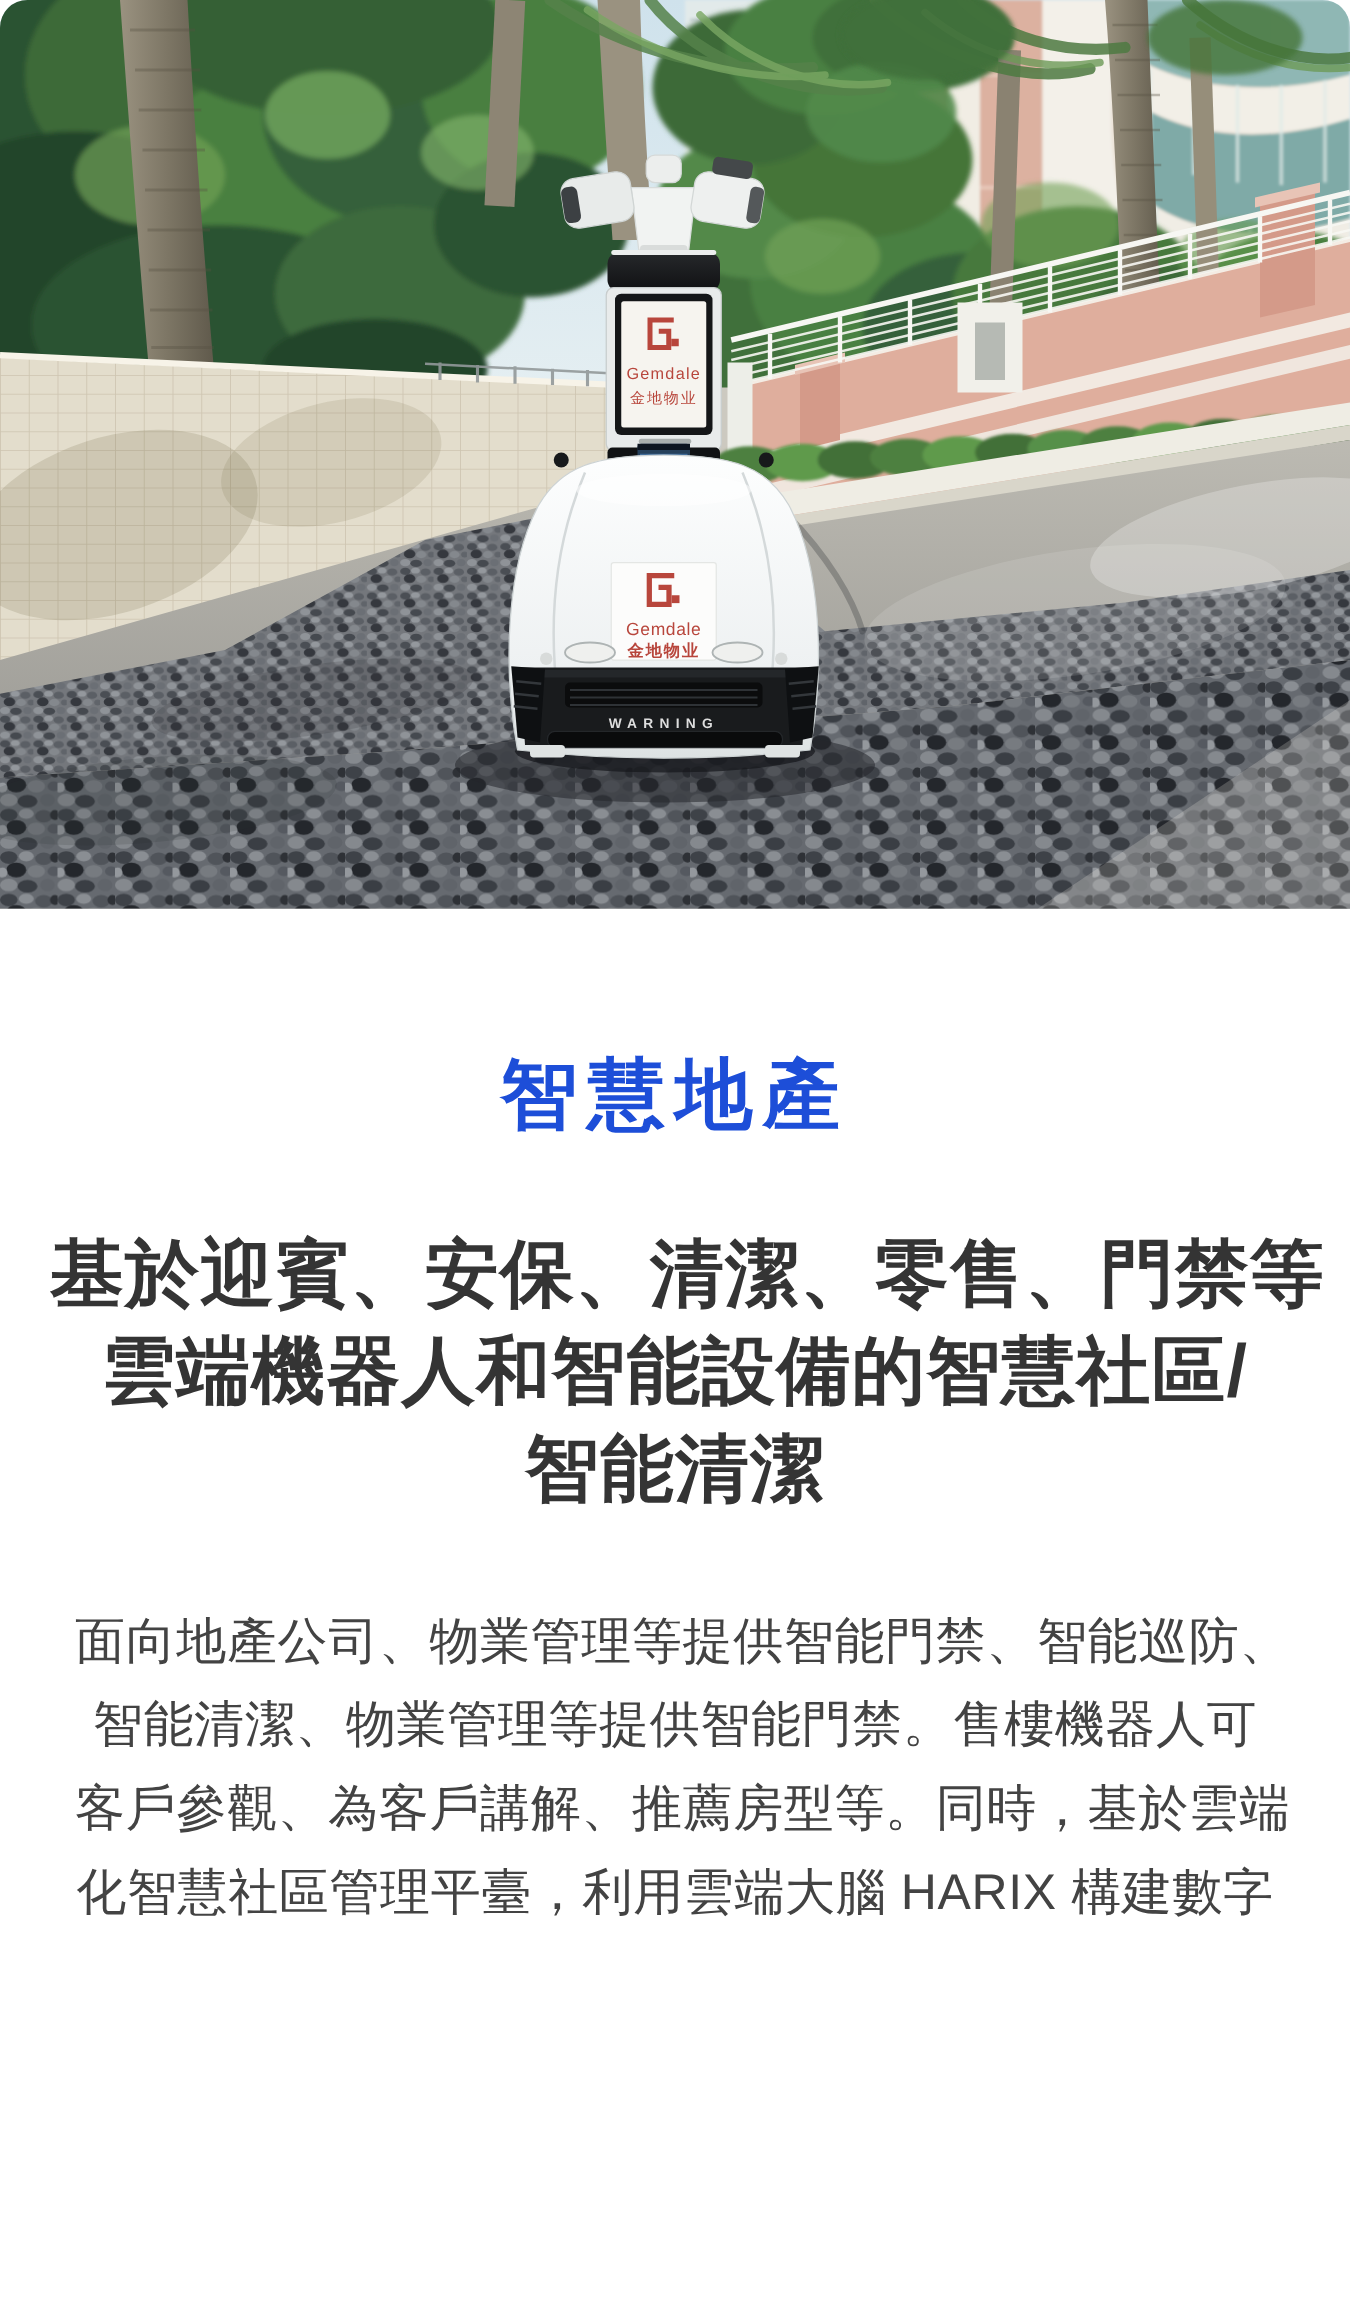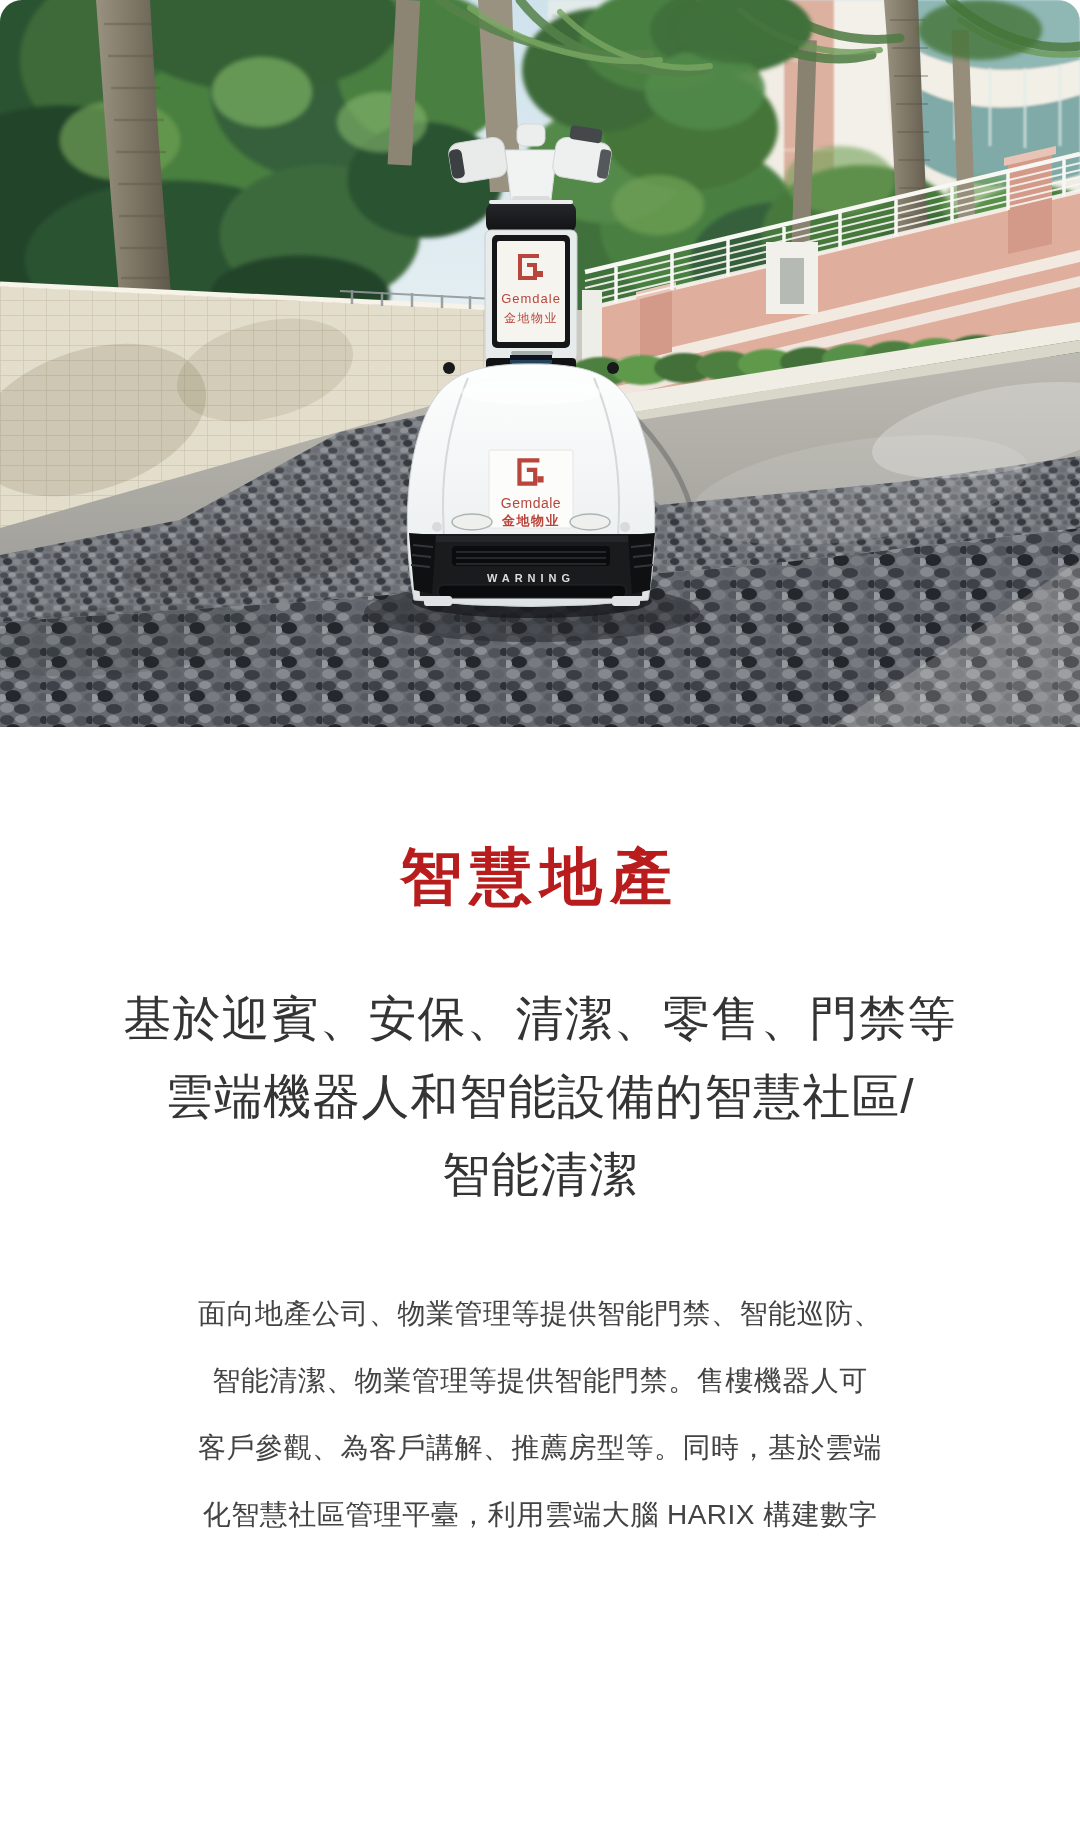--- a/index.html
+++ b/index.html
@@ -9,31 +9,31 @@
     background:#ffffff;
     font-family:"Liberation Sans","DejaVu Sans",sans-serif;
     overflow:hidden;
     border-radius:22px;
   }
   .hero{display:block;width:1080px;height:727px;}
   .sec-title{
     margin:118px 0 0 0;
     font-size:62px;line-height:64px;font-weight:700;
     letter-spacing:8px;
-    color:#b91c1c;text-align:center;
+    color:#1d4ed8;text-align:center;
   }
   .sec-subtitle{
     margin:71px 40px 0 40px;
-    font-size:48px;line-height:78px;font-weight:400;
+    font-size:59px;line-height:78px;font-weight:700;
     letter-spacing:1px;
     color:#343434;text-align:center;
   }
   .sec-body{
     margin:66px 60px 0 60px;
-    font-size:28px;line-height:67px;font-weight:400;
+    font-size:40px;line-height:67px;font-weight:400;
     letter-spacing:0.5px;
     color:#434343;text-align:center;
   }
   .sec-subtitle div,.sec-body div{white-space:nowrap;}
 </style>
 </head>
 <body>
 
 <div class="page">
 

